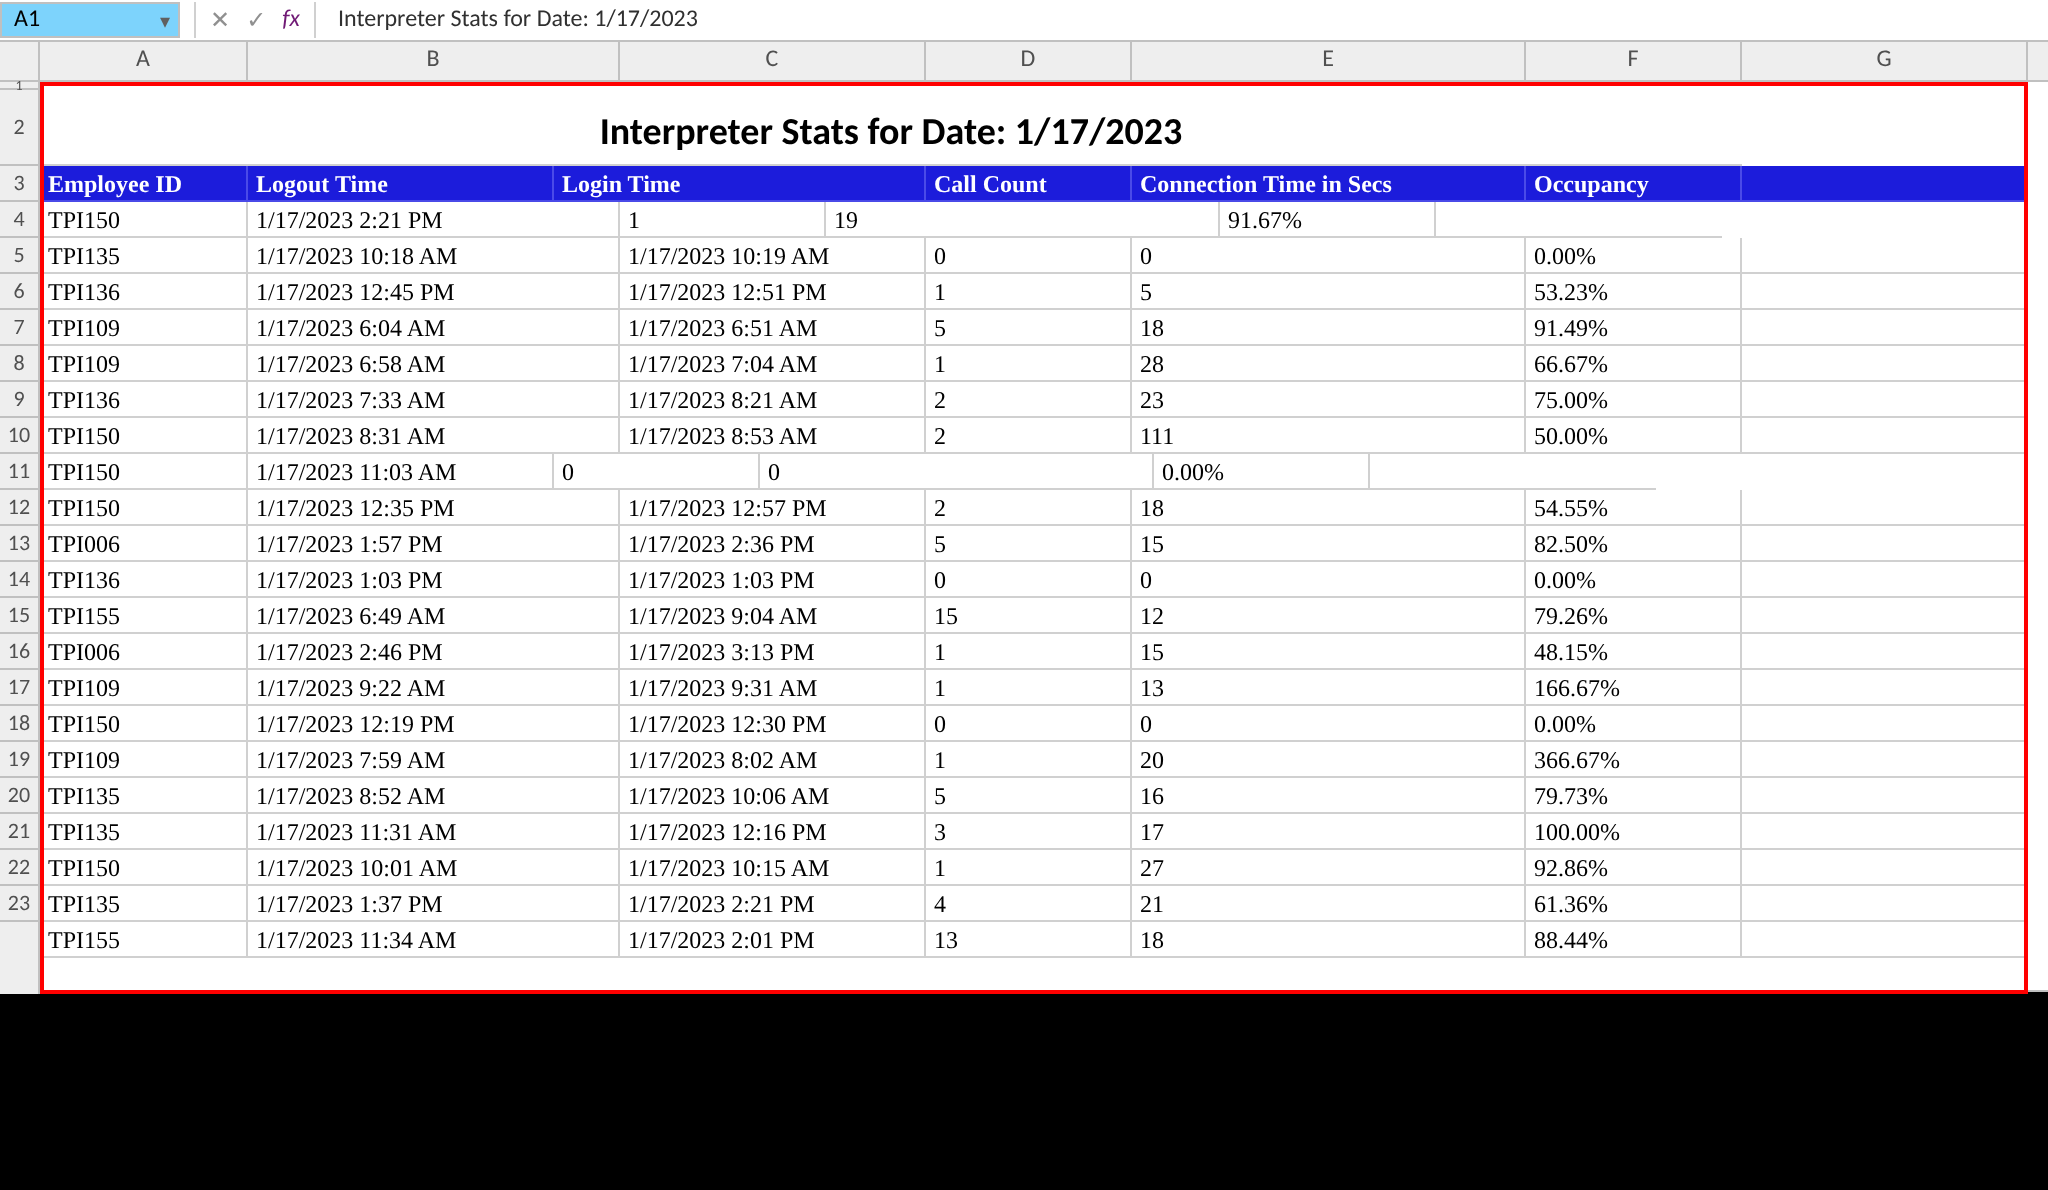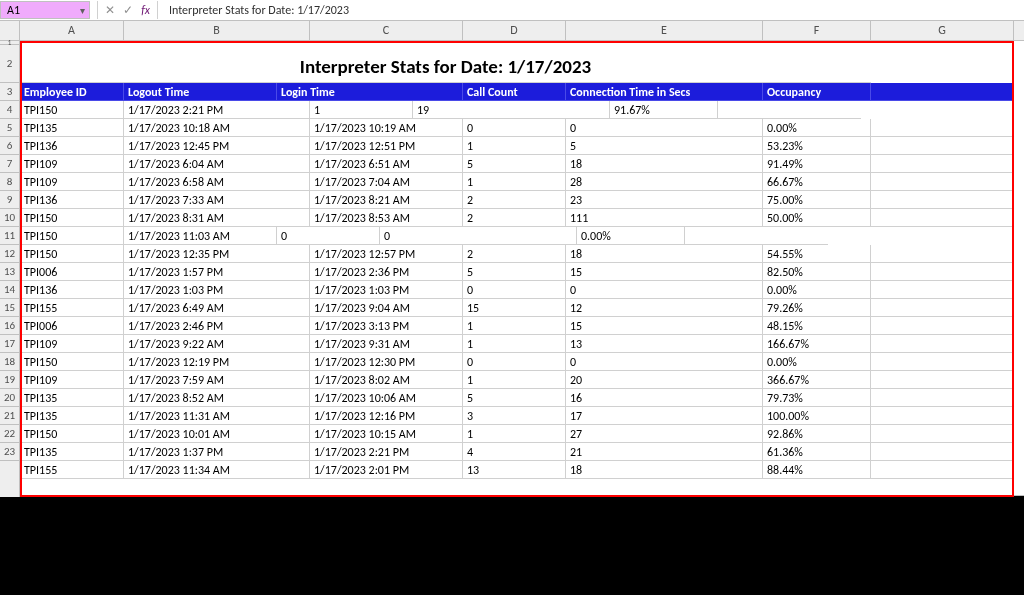--- a/index.html
+++ b/index.html
@@ -30,21 +30,21 @@
   }
   .name-box {
     width: 90px;
     height: 18px;
     border: 1px solid #c0c0c0;
     display: flex;
     align-items: center;
     justify-content: space-between;
     padding: 0 4px 0 6px;
     margin-right: 4px;
-    background: #f0abfc;
+    background: #7dd3fc;
     box-sizing: border-box;
   }
   .name-box .chevron {
     font-size: 10px;
     color: #606060;
   }
   .fb-sep {
     width: 1px;
     height: 18px;
     background: #d0d0d0;
@@ -156,20 +156,21 @@
   .spacer-row {
     height: 4px;
     width: 851px;
   }
 
   .data-row {
     display: flex;
     height: 18px;
     box-sizing: border-box;
     width: 994px;
+    font-family: Liberation Serif, serif;
   }
   .cell {
     border-bottom: 1px solid #d0d0d0;
     border-right: 1px solid #d0d0d0;
     padding-left: 4px;
     line-height: 18px;
     height: 18px;
     box-sizing: border-box;
     font-size: 12px;
     color: #000;

